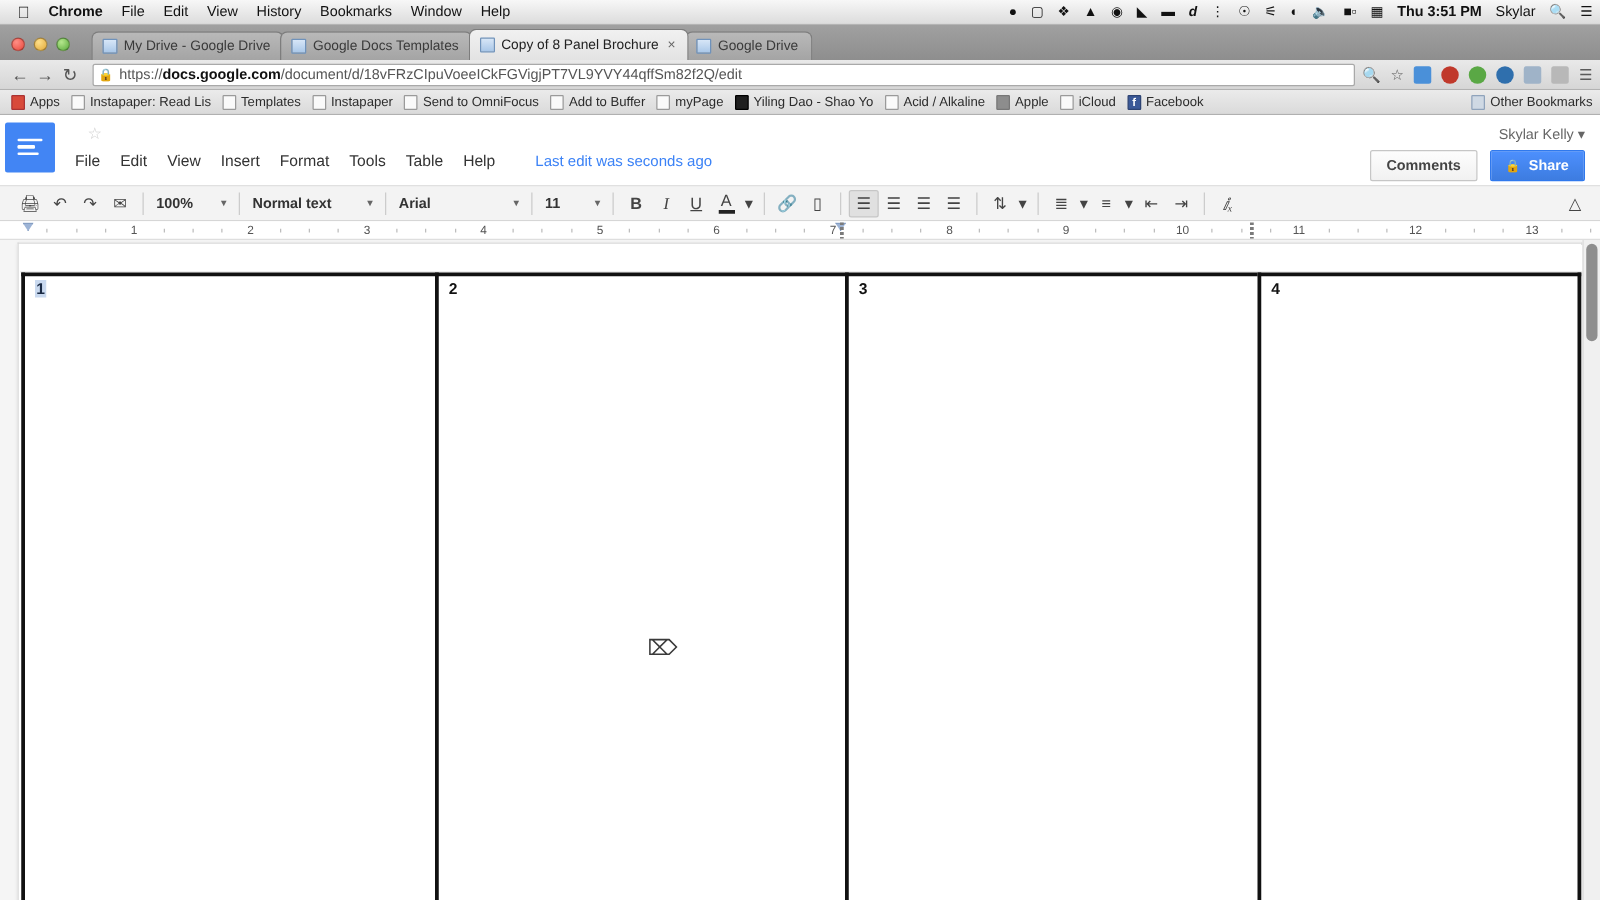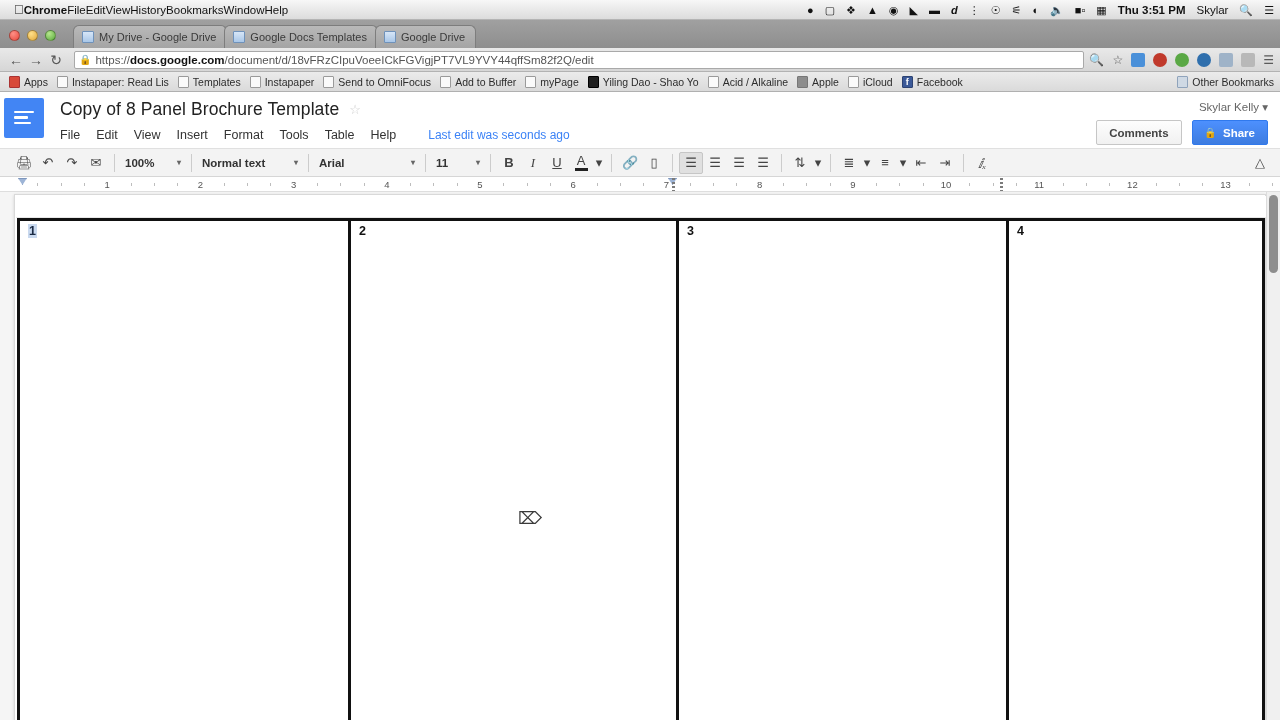--- a/index.html
+++ b/index.html
@@ -13,21 +13,21 @@
   
   .mac-menubar {
     height: 20px; width: 1280px;
     background: linear-gradient(to bottom,#f7f7f7 0%, #e8e8e8 55%, #dcdcdc 100%);
     border-bottom: 1px solid #b4b4b4;
     display: flex; align-items: center;
     font-size: 11.5px; color: #111;
     position: relative;
   }
   .mac-apple { margin-left: 14px; font-size: 13px; line-height: 1; }
-  .mac-menu-item { white-space: nowrap; }
+  .mac-menu-item { margin-left: 15px; white-space: nowrap; }
   .mac-menu-item.bold { font-weight: bold; }
   .mac-right {
     position: absolute; right: 6px; top: 0; height: 20px;
     display: flex; align-items: center; gap: 11px;
     font-size: 11.5px;
   }
   .mac-right .ic { font-size: 11px; line-height: 1; display:inline-block; }
   .mac-clock { font-size: 11.5px; font-weight: bold; }
   .mac-user { font-size: 11.5px; }
 
@@ -304,20 +304,25 @@
   </span>
   <span class="tabs">
     <span class="tab">
       <span class="favicon"></span>
       <span class="tlabel">My Drive - Google Drive</span>
     </span>
     <span class="tab">
       <span class="favicon"></span>
       <span class="tlabel">Google Docs Templates</span>
     </span>
+    <span class="tab active">
+      <span class="favicon"></span>
+      <span class="tlabel">Copy of 8 Panel Brochure</span>
+      <span class="tclose">×</span>
+    </span>
     <span class="tab">
       <span class="favicon"></span>
       <span class="tlabel">Google Drive</span>
     </span>
   </span>
 </div>
 
 <div class="navbar">
   <span class="navbtn">←</span>
   <span class="navbtn">→</span>
@@ -399,21 +404,20 @@
 <div class="docs-header">
   <div class="docs-logo">
     <span class="glyph">
       <i class="a"></i>
         <i class="b"></i>
         <i class="c"></i>
     </span>
   </div>
   <div class="docs-titleblock">
     <div class="doc-title-row">
-      <span class="doc-title">Copy of 8 Panel Brochure Template</span>
       <span class="doc-star">☆</span>
     </div>
     <div class="docs-menus">
       <span class="m">File</span>
       <span class="m">Edit</span>
       <span class="m">View</span>
       <span class="m">Insert</span>
       <span class="m">Format</span>
       <span class="m">Tools</span>
       <span class="m">Table</span>

